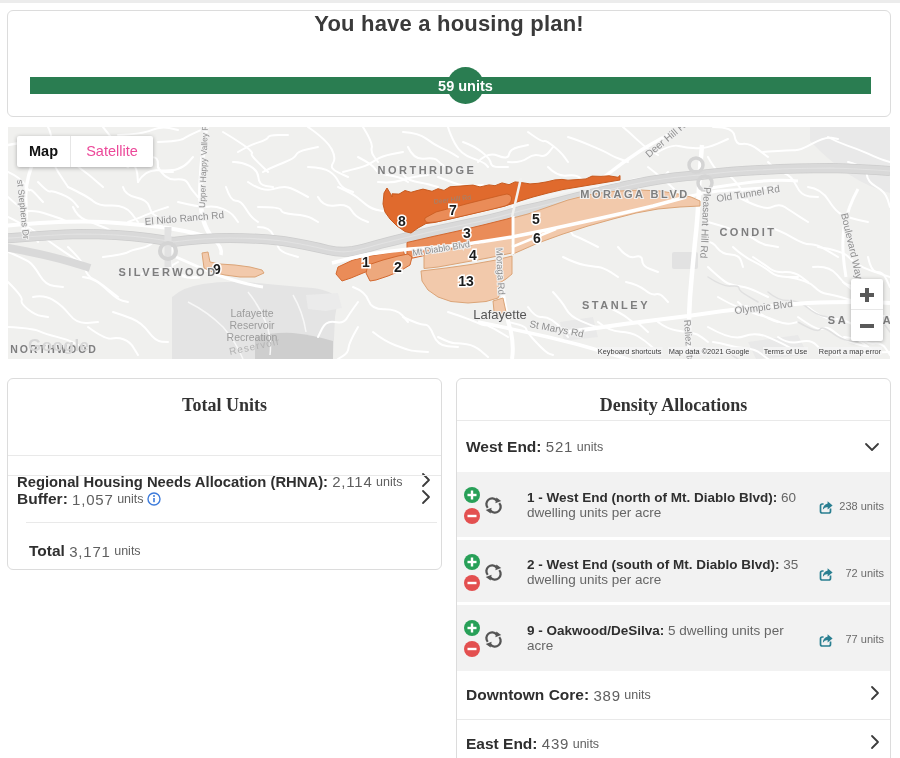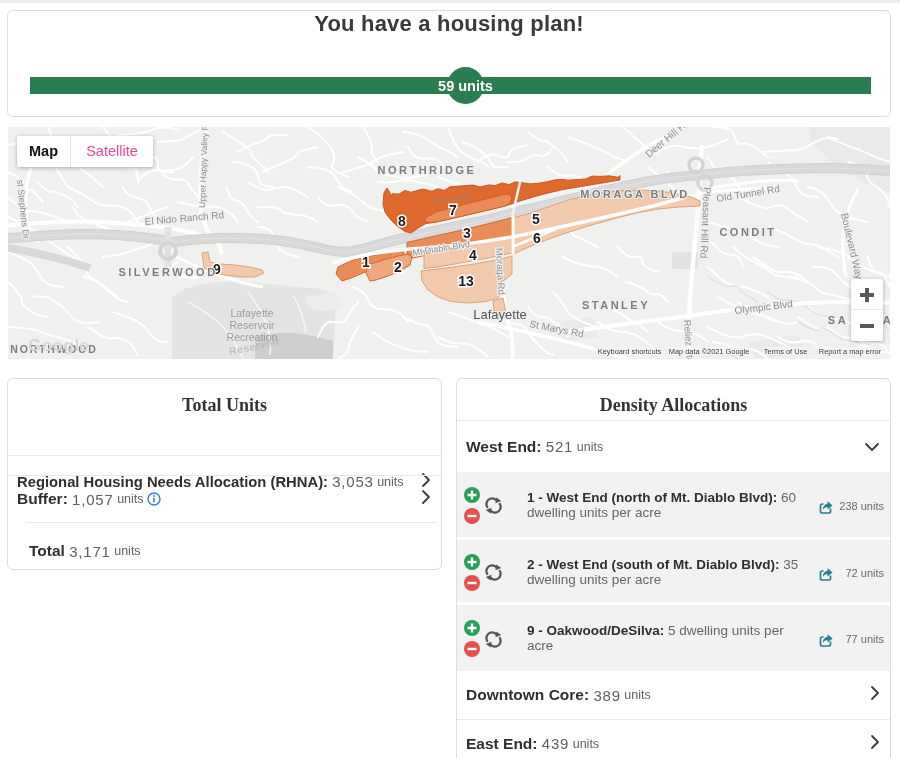--- a/index.html
+++ b/index.html
@@ -296,21 +296,21 @@
       <span style="left:755px">Terms of Use</span>
       <span style="left:810px">Report a map error</span>
     </div>
 </div>
 
 <div class="card bcard" id="lcard">
   <div class="ctitle">Total Units</div>
   <div class="row" style="top:44px; height:52px;margin-top:32px;">
     <div class="rowin">
         <span class="lbl" style="font-size:14.8px">Regional Housing Needs Allocation (RHNA):&nbsp;</span>
-        <span class="val">3,053</span>
+        <span class="val">2,114</span>
         <span class="un">&nbsp;units</span>
       <span class="chev"><svg width="10" height="16" viewBox="0 0 10 16">
             <path d="M2 2 L8 8 L2 14" stroke="#3c3c3c" stroke-width="1.8" fill="none" stroke-linecap="round" stroke-linejoin="round"></path>
           </svg></span>
       </div>
   </div>
   <div class="row" style="top:96px; height:47px;">
     <div class="rowin">
         <span class="lbl">Buffer:&nbsp;</span>
         <span class="val">1,057</span>

